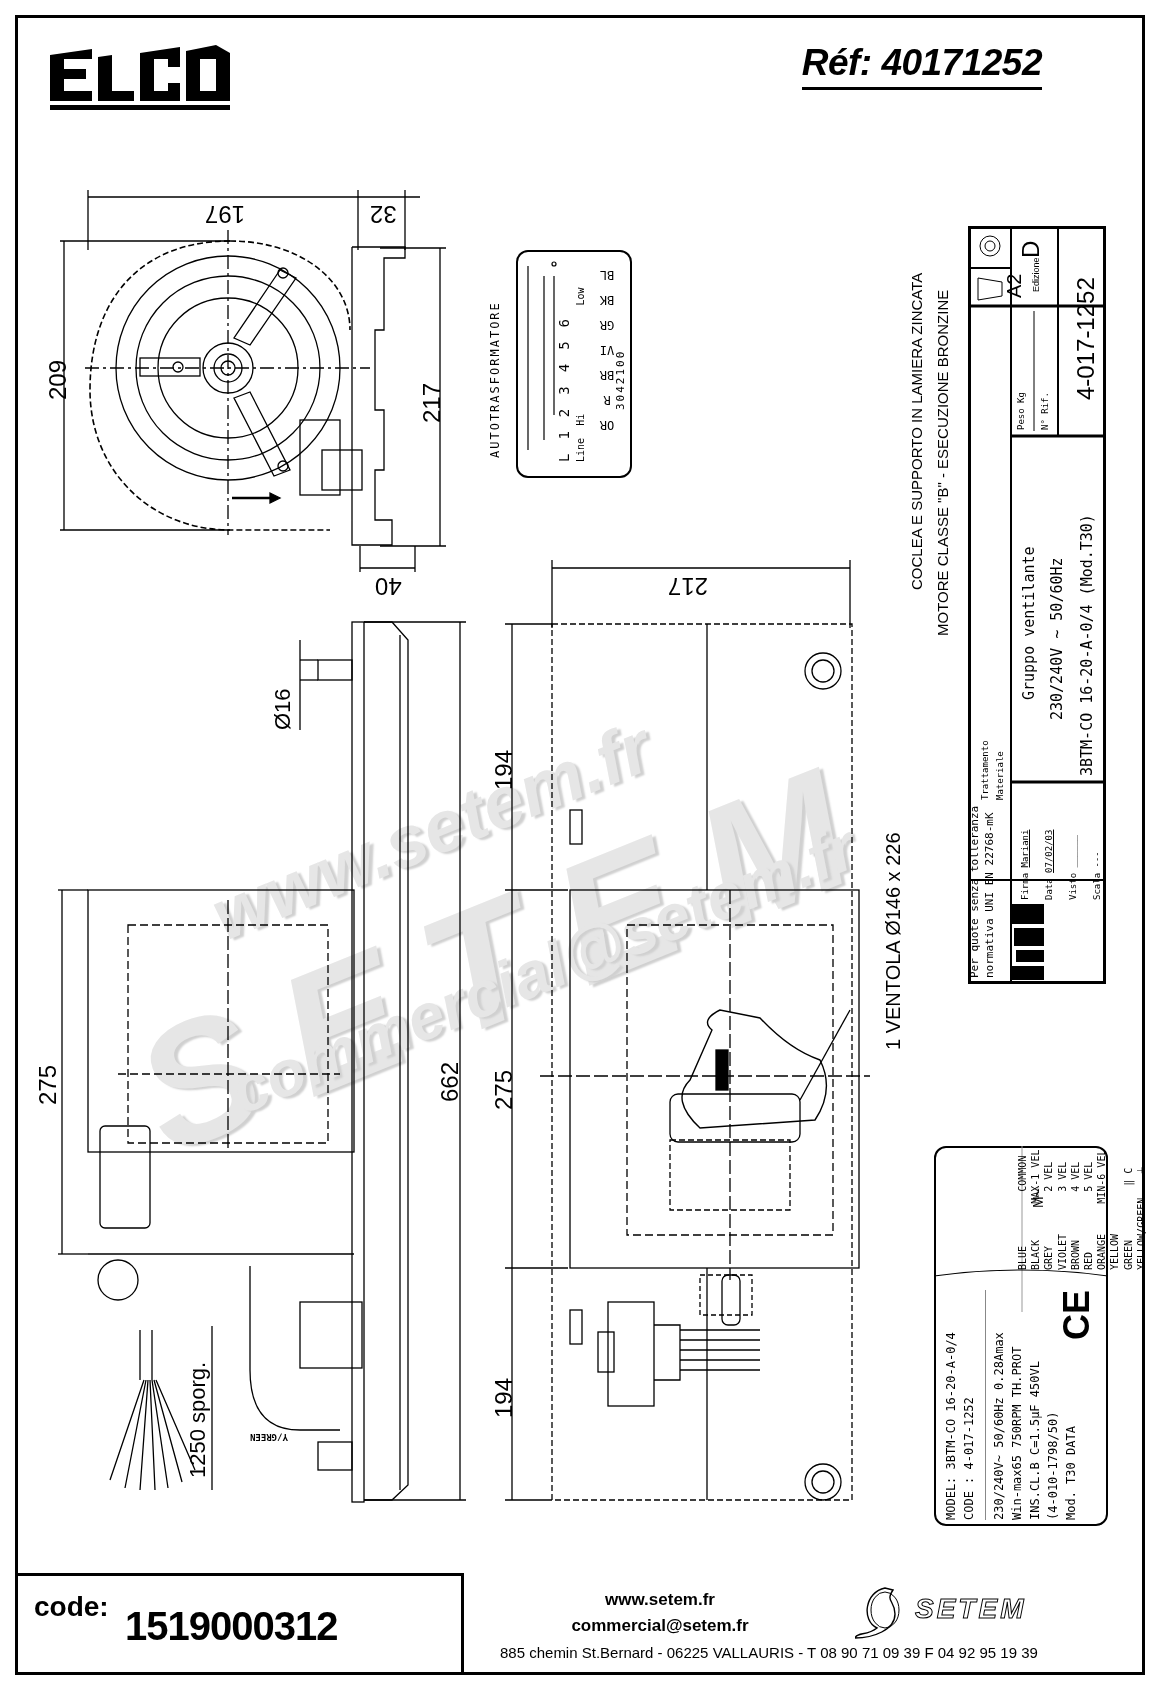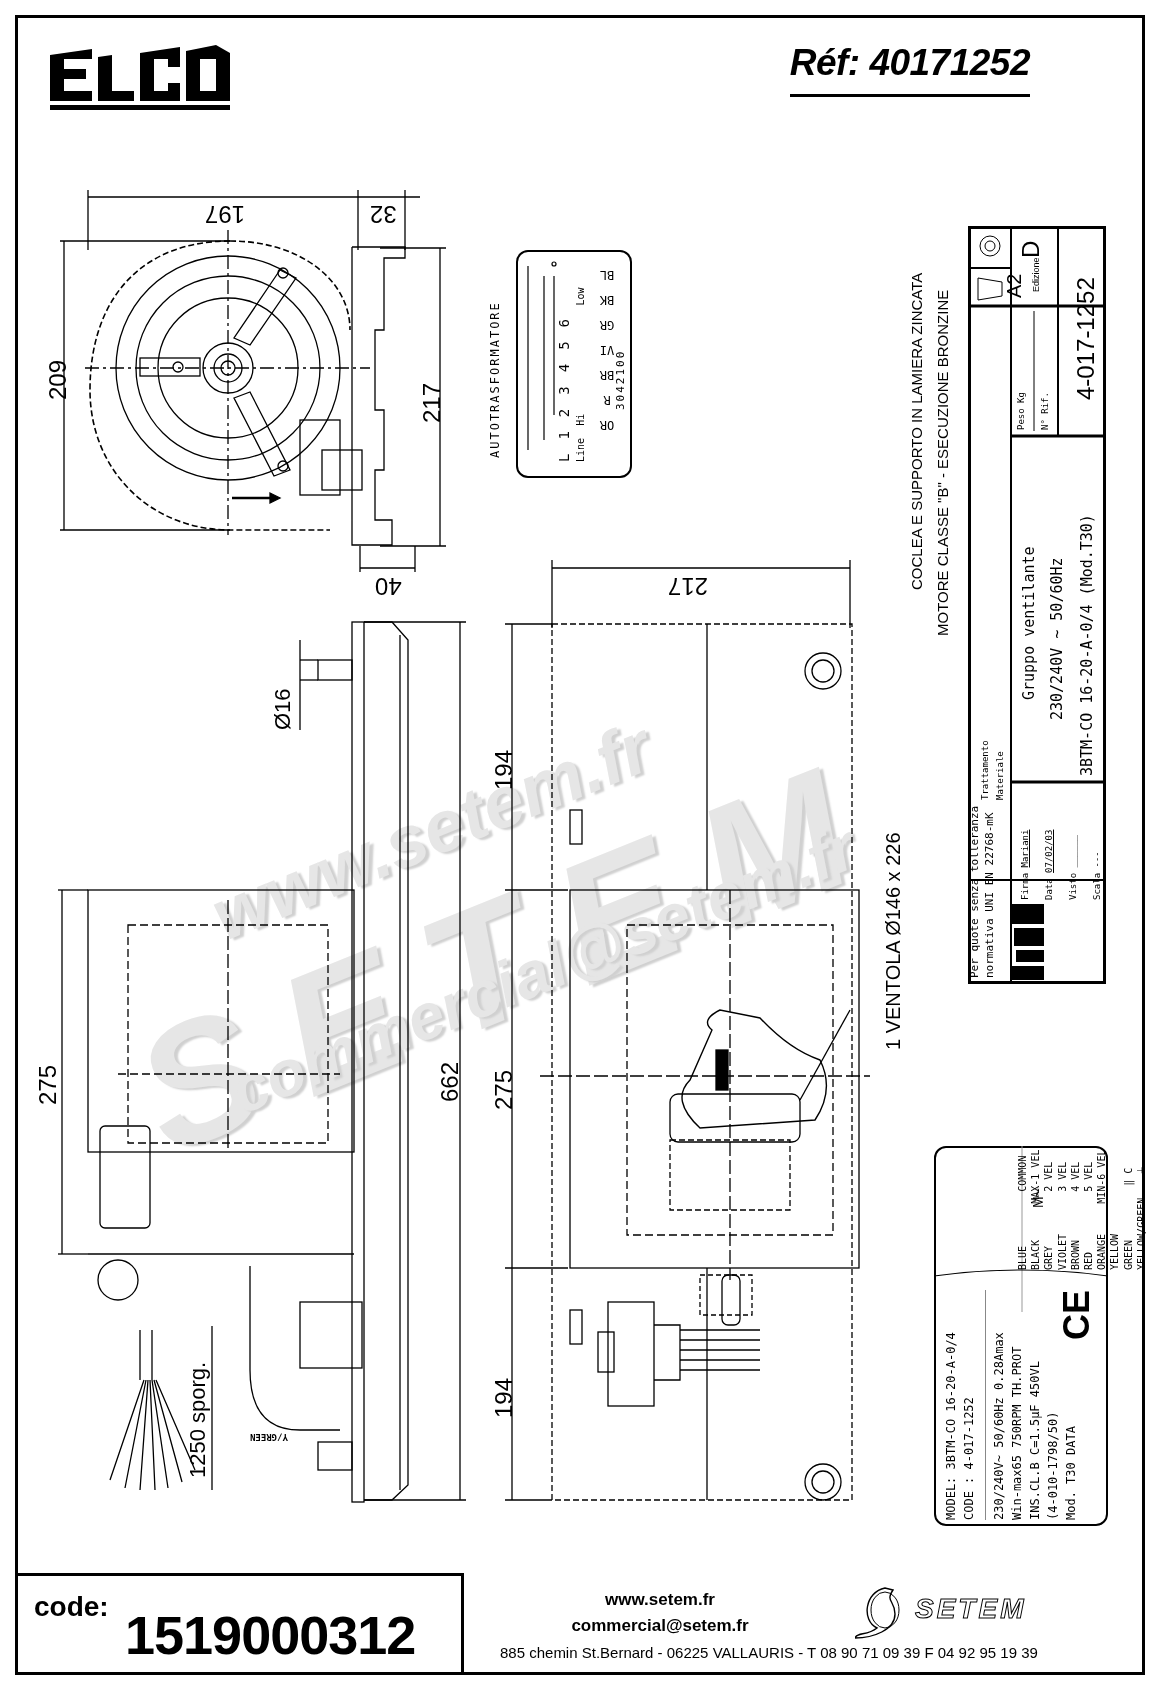--- a/index.html
+++ b/index.html
@@ -6,21 +6,21 @@
   html, body { width: 1158px; height: 1690px; background: #ffffff; overflow: hidden; }
   body { position: relative; font-family: "Liberation Sans", sans-serif; color: #000; }
   .abs { position: absolute; }
   .frame { left: 15px; top: 15px; width: 1130px; height: 1660px; border: 3px solid #000; }
   .mono { font-family: "DejaVu Sans Mono", "Liberation Mono", monospace; }
   .rot { position: absolute; transform-origin: 0 0; transform: rotate(-90deg); white-space: nowrap; }
   .rot180 { position: absolute; transform: rotate(180deg); white-space: nowrap; }
 
   
   .elco-logo { left: 50px; top: 45px; width: 182px; height: 65px; }
-  .ref { right: 128px; top: 42px; font-size: 37px; font-weight: bold; font-style: italic; border-bottom: 3px solid #000; padding-bottom: 10px; letter-spacing: -0.5px; }
+  .ref { right: 116px; top: 42px; font-size: 37px; font-weight: bold; font-style: italic; border-bottom: 3px solid #000; padding-bottom: 3px; letter-spacing: -0.5px; }
 
   
   .drawing { left: 0; top: 0; width: 1158px; height: 1690px; pointer-events: none; }
 
   
   .wm { position: absolute; transform: rotate(-22deg); transform-origin: 0 0; color: #e6e6e6; font-weight: bold; font-style: italic; white-space: nowrap; text-shadow: 3px 3px 2px #d0d0d0; pointer-events: none; }
 
   
   .dim { position: absolute; font-size: 24px; white-space: nowrap; }
 
@@ -29,21 +29,21 @@
 
   
   .tb { left: 968px; top: 226px; width: 138px; height: 758px; border: 3px solid #000; }
 
   
   .np { left: 934px; top: 1146px; width: 174px; height: 380px; border: 2px solid #000; border-radius: 12px; }
 
   
   .code-box { left: 15px; top: 1573px; width: 449px; height: 102px; border-top: 3px solid #000; border-right: 3px solid #000; }
   .code-label { left: 34px; top: 1583px; font-size: 28px; font-weight: bold; margin-top: 8px; }
-  .code-value { left: 125px; top: 1604px; font-size: 54px; font-weight: bold; letter-spacing: -1px; }
+  .code-value { left: 125px; top: 1604px; font-size: 40px; font-weight: bold; letter-spacing: -1px; }
   .web { left: 560px; top: 1590px; font-size: 17px; font-weight: bold; text-align: center; width: 200px; }
   .mail { left: 540px; top: 1616px; font-size: 17px; font-weight: bold; text-align: center; width: 240px; }
   .addr { left: 500px; top: 1644px; font-size: 15px; white-space: nowrap; }
   .setem-logo { left: 855px; top: 1580px; width: 260px; height: 60px; }
 </style>
 </head>
 <body>
 
 <div class="abs frame"></div>
 

